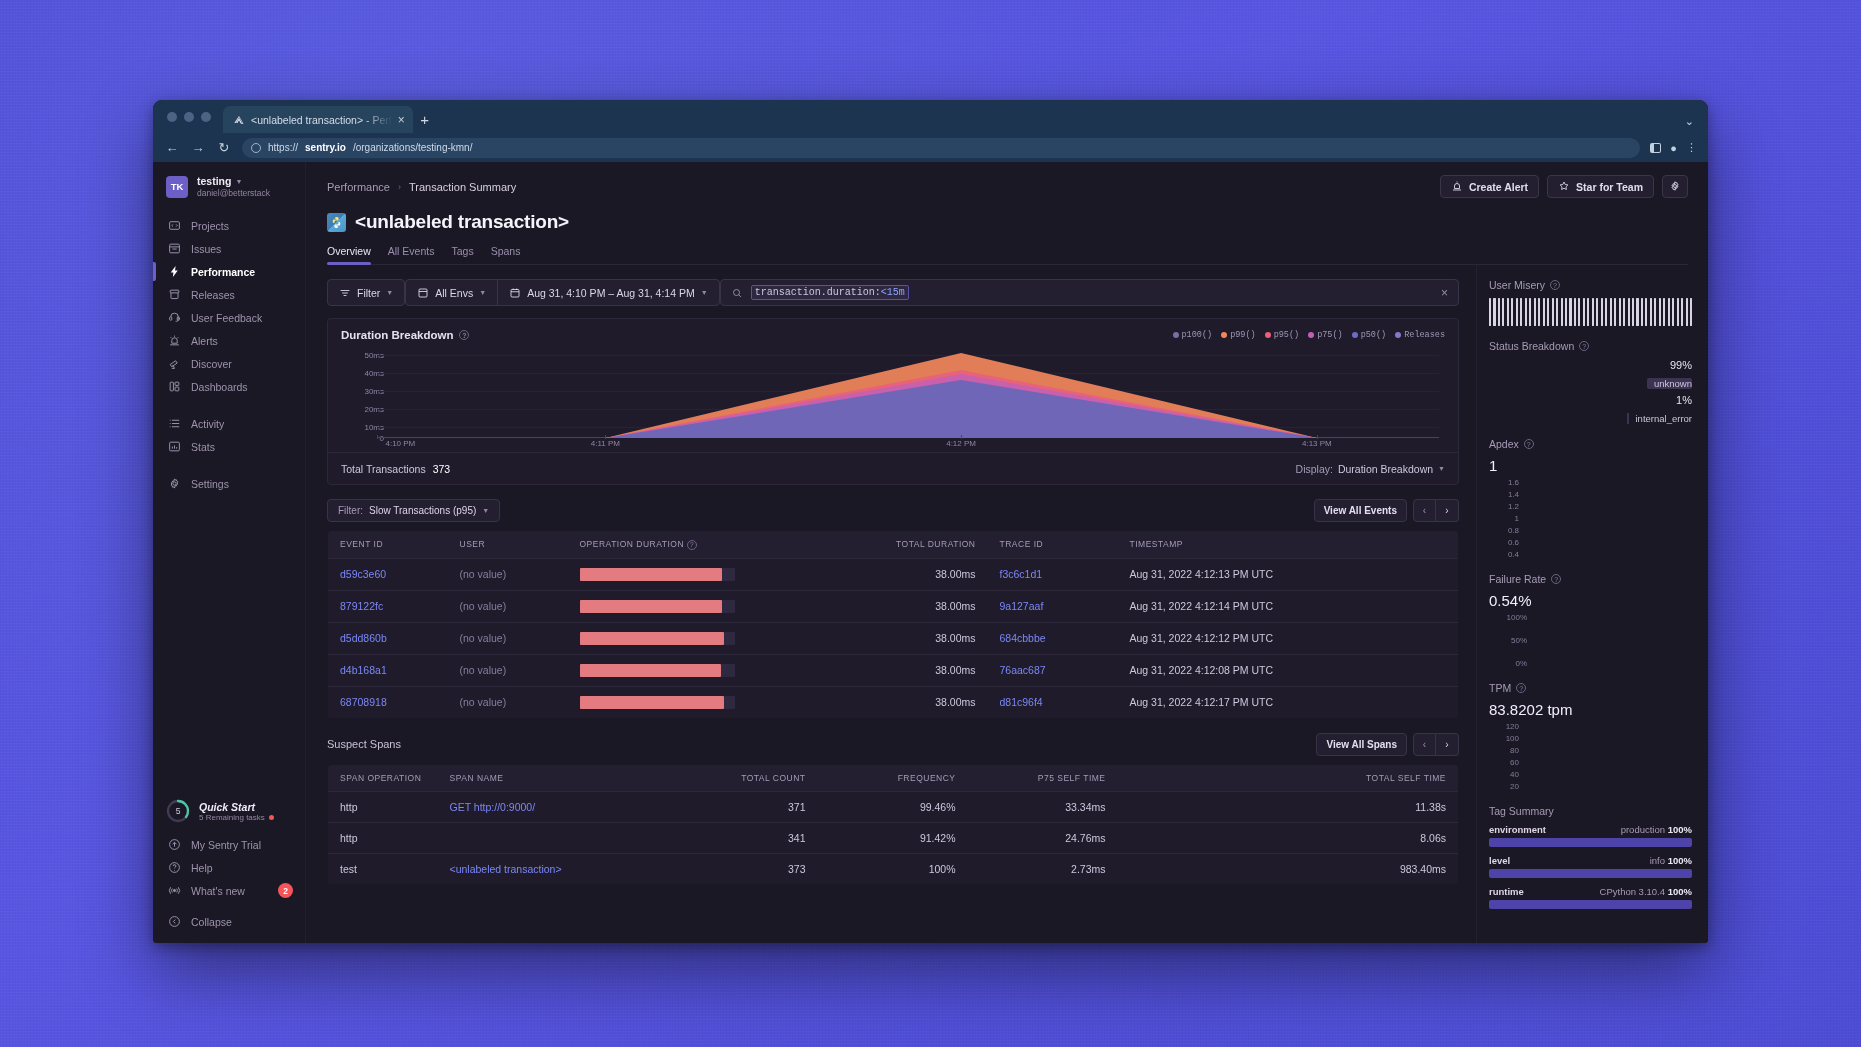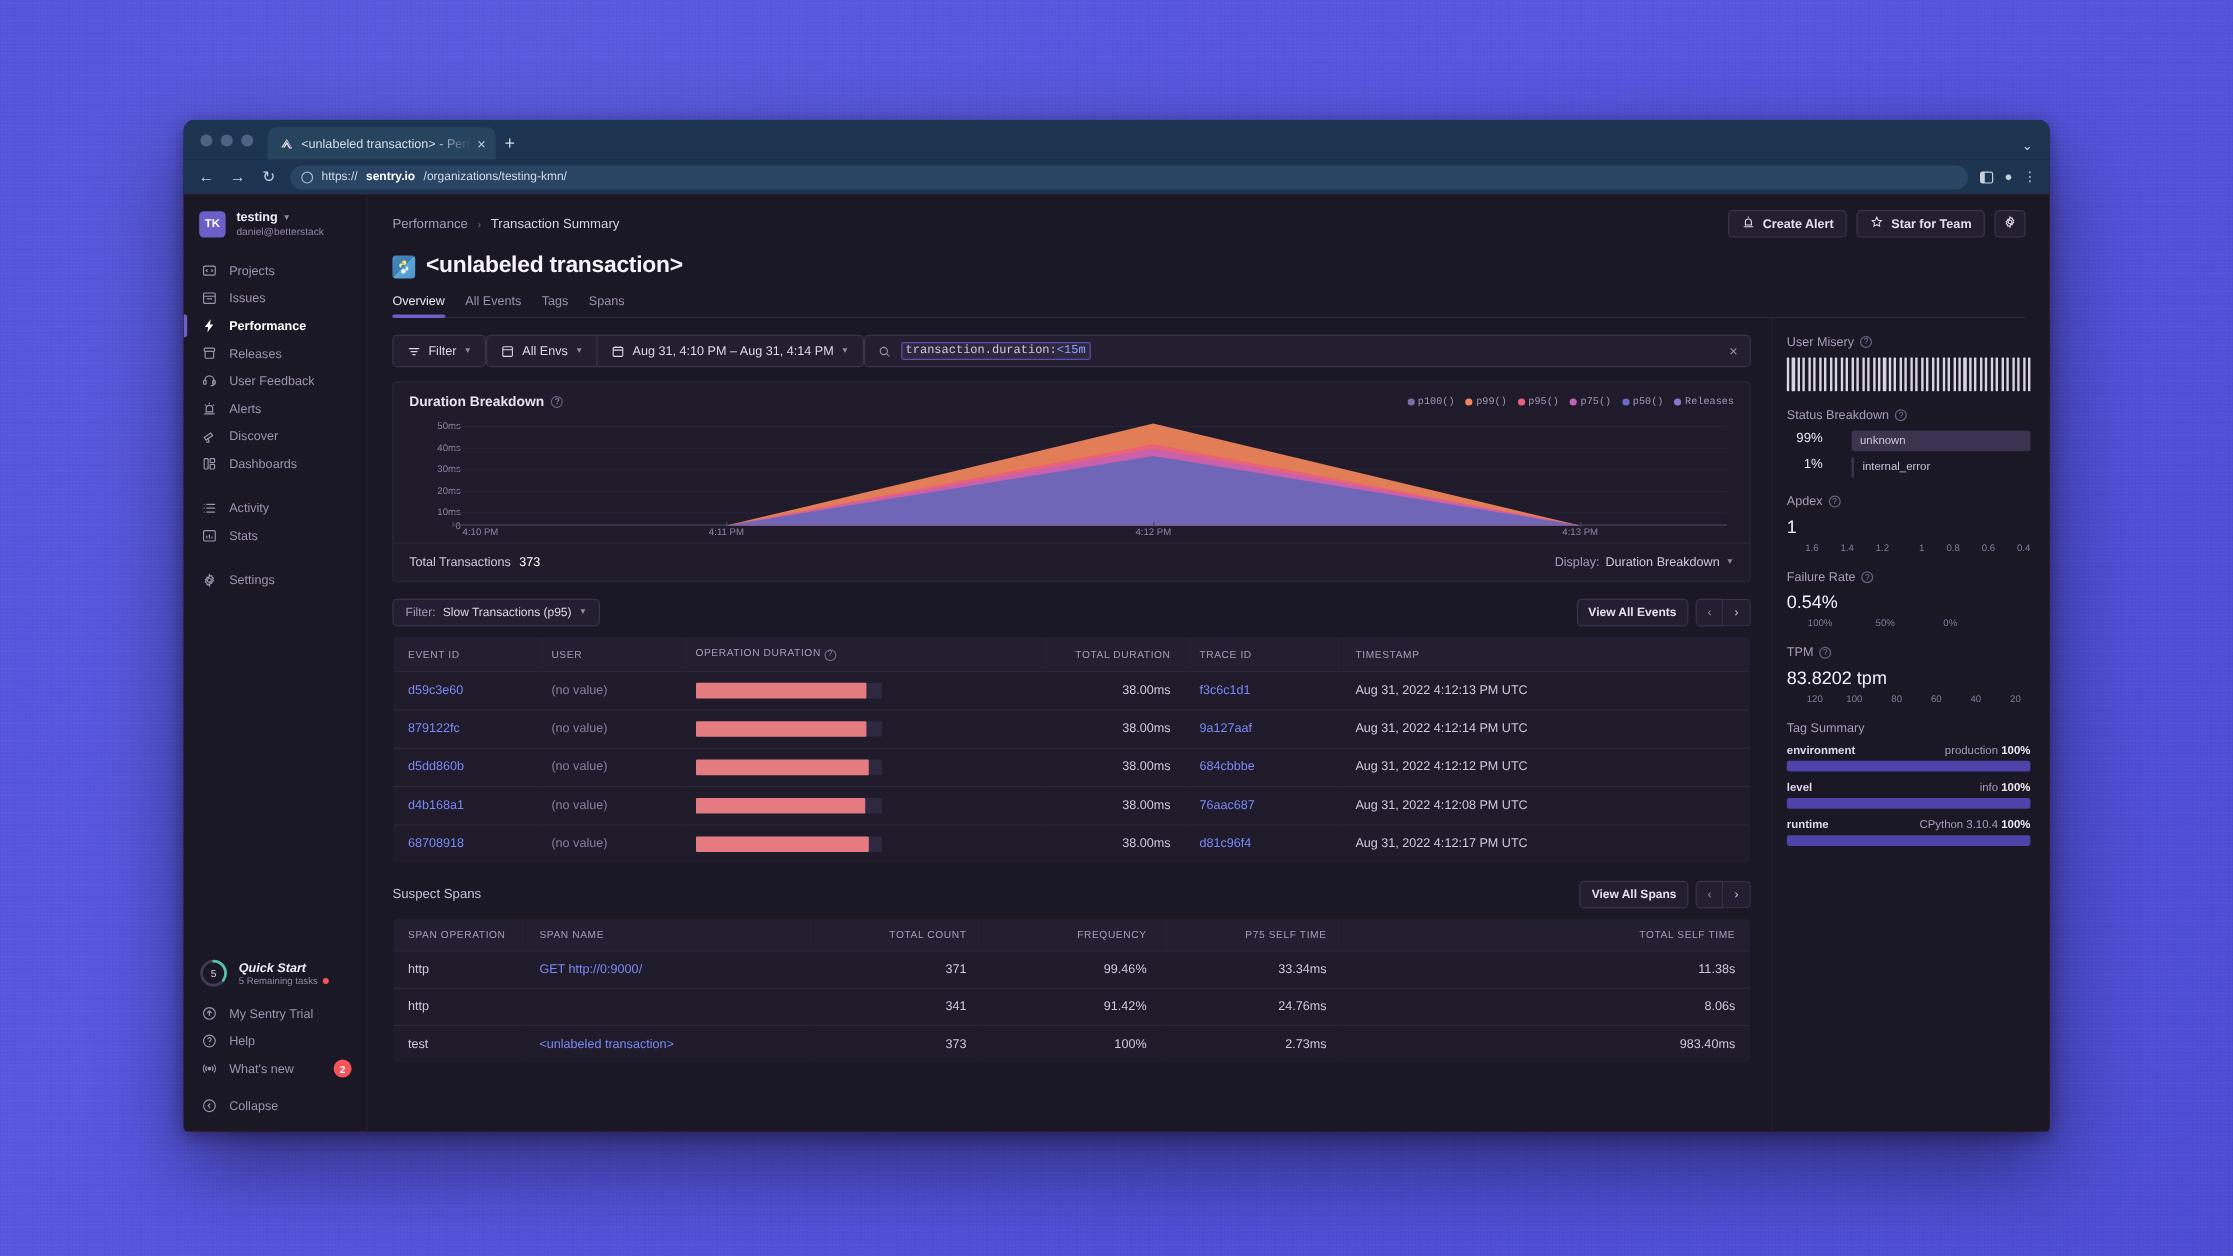--- a/index.html
+++ b/index.html
@@ -242,27 +242,27 @@
 
   
   .rail{
     width:232px; flex-shrink:0; padding:14px 16px 0 12px; overflow:hidden;
     border-left:1px solid #241f31; background:#1b1825;
   }
   .railsec{ margin-bottom:14px;}
   .railttl{ font-size:10.5px;color:#a79bb8;display:flex;align-items:center;gap:5px;margin-bottom:7px;}
   .misery{ display:flex; gap:2.4px; height:28px; }
   .misery i{ flex:1; background:#d9d4e4; border-radius:.5px; display:block;}
-  .statusrow{ display:flex;align-items:flex-start;gap:24px;margin-bottom:5px;}
+  .statusrow{ display:flex;align-items:flex-end;gap:7px;margin-bottom:5px;flex-direction:column;}
   .statuspct{ width:30px;text-align:right;font-size:11px;color:#e6e0f0;}
   .statusbar{ flex:1;height:17px;background:#3b3350;border-radius:2px;display:flex;align-items:center;
               padding-left:7px;font-size:9.5px;color:#cdc5dc;}
   .statusbar.thin{ background:transparent;border-left:2px solid #3b3350;border-radius:0;}
   .bignum{ font-size:15px;color:#f2eefa;margin-bottom:4px;}
-  .axislist{ display:flex;flex-direction:row;gap:3px;}
+  .axislist{ display:flex;flex-direction:column;gap:3px;}
   .axislist .t{ font-size:8px;color:#857b9b;text-align:right;width:30px;}
   .tagrow{ margin-bottom:8px;}
   .tagtop{ display:flex;justify-content:space-between;font-size:9.5px;margin-bottom:3px;}
   .tagname{ color:#ded7eb;font-weight:700;}
   .tagval{ color:#a79bb8;}
   .tagval b{ color:#ede8f6;}
   .tagbar{ height:9px;background:#4d43a8;border-radius:2px;}
 </style>
 </head>
 <body>

